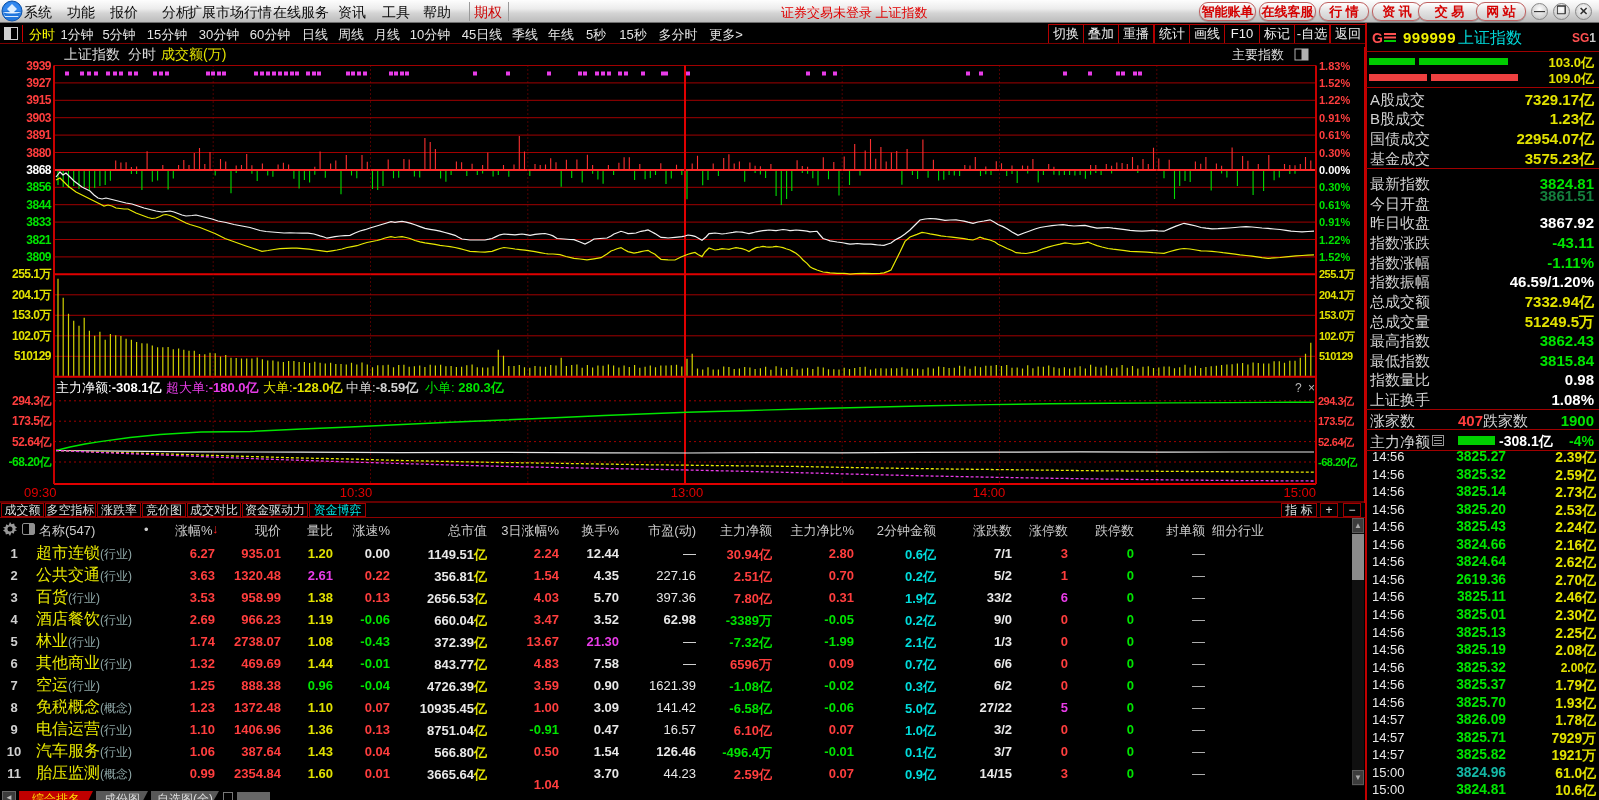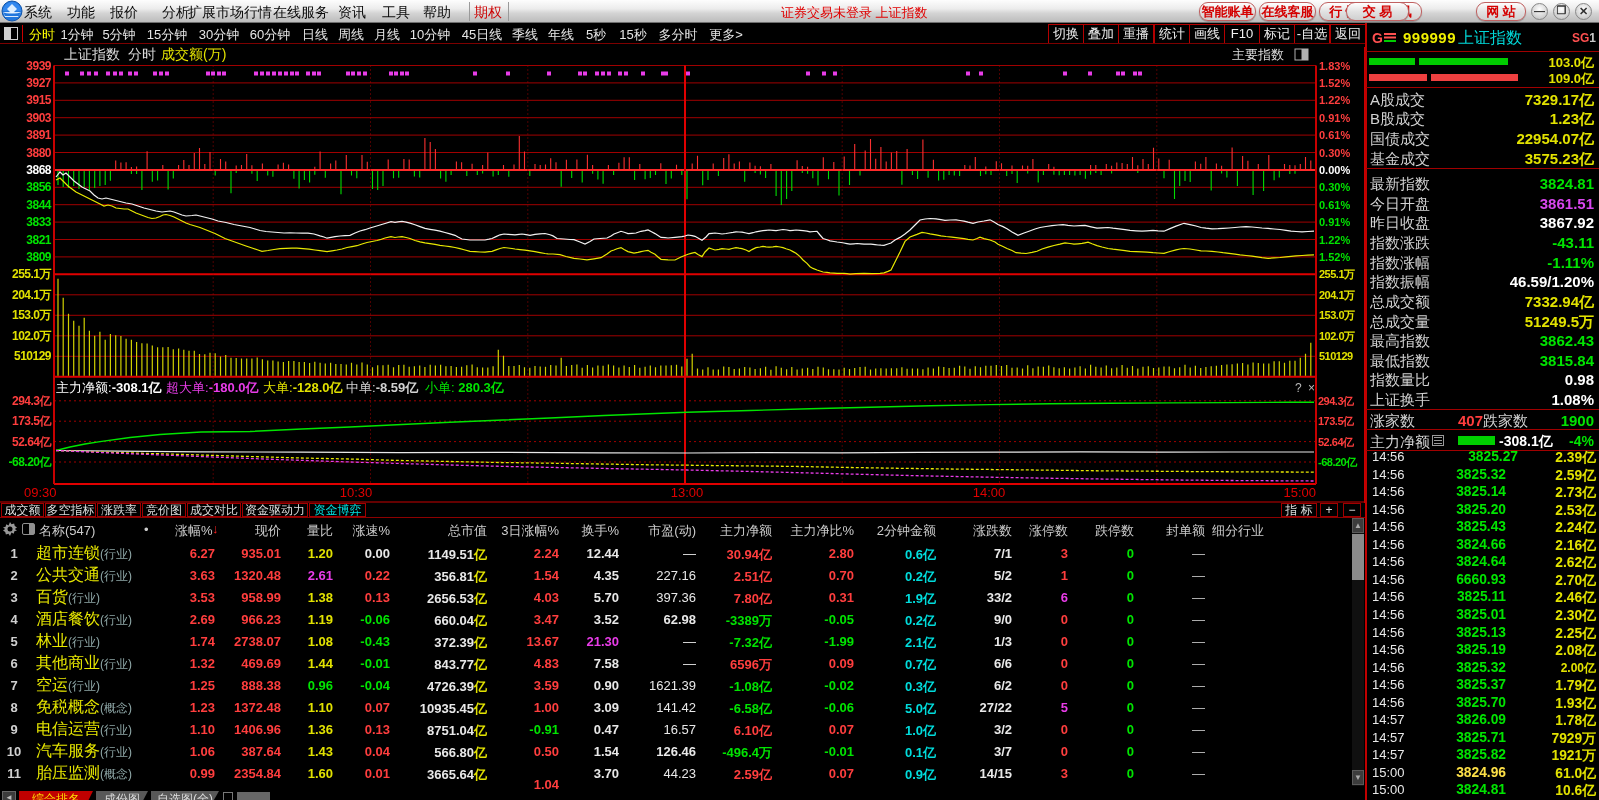--- a/index.html
+++ b/index.html
@@ -36,21 +36,21 @@
 <span class="mi" style="left:396px">工具</span>
 <span class="mi" style="left:437px">帮助</span>
 <span style="position:absolute;left:469px;top:2px;width:1px;height:19px;background:#9a9a9a"></span>
 <span class="mi" style="left:488px;color:#cc0000">期权</span>
 <span style="position:absolute;left:508px;top:2px;width:1px;height:19px;background:#9a9a9a"></span>
 <span style="position:absolute;left:781px;top:4px;font-size:13px;color:#e00000">证券交易未登录  上证指数</span>
 <span class="rbtn" style="left:1199px;width:57px">智能账单</span>
 <span class="rbtn" style="left:1259px;width:57px">在线客服</span>
 <span class="rbtn" style="left:1319px;width:50px">行  情</span>
 <span class="rbtn" style="left:1372px;width:50px">资  讯</span>
-<span class="rbtn" style="left:1346px;width:63px">交  易</span>
+<span class="rbtn" style="left:1418px;width:63px">交  易</span>
 <span class="rbtn" style="left:1476px;width:50px">网  站</span>
 <span class="wbtn" style="left:1531px">—</span>
 <span class="wbtn" style="left:1553px"><span style="position:relative;top:-1px">❐</span></span>
 <span class="wbtn" style="left:1575px">✕</span>
 </div>
 <div class="ab toolbar">
 <span style="position:absolute;left:4px;top:4px;width:14px;height:13px;border:1px solid #cfcfcf">
       <span style="position:absolute;left:0;top:0;width:6px;height:11px;background:#cfcfcf"></span>
     </span>
 <span style="position:absolute;left:22px;top:2px;width:1px;height:17px;background:#cc0000"></span>
@@ -477,21 +477,21 @@
 <span class="rp" style="left:4px;top:87px">B股成交</span>
     <span class="rv" style="top:87px;color:#e2e200">1.23亿</span>
 <span class="rp" style="left:4px;top:107px">国债成交</span>
     <span class="rv" style="top:107px;color:#e2e200">22954.07亿</span>
 <span class="rp" style="left:4px;top:127px">基金成交</span>
     <span class="rv" style="top:127px;color:#e2e200">3575.23亿</span>
 <span style="position:absolute;left:0;top:145px;width:233px;height:1px;background:#a00000"></span>
 <span class="rp" style="left:4px;top:152px">最新指数</span>
     <span class="rv" style="top:152px;color:#00e400">3824.81</span>
 <span class="rp" style="left:4px;top:172px">今日开盘</span>
-    <span class="rv" style="top:172px;color:#d946ef">3861.51</span>
+    <span class="rv" style="top:164px;color:#15803d">3861.51</span>
 <span class="rp" style="left:4px;top:191px">昨日收盘</span>
     <span class="rv" style="top:191px;color:#ffffff">3867.92</span>
 <span class="rp" style="left:4px;top:211px">指数涨跌</span>
     <span class="rv" style="top:211px;color:#00e400">-43.11</span>
 <span class="rp" style="left:4px;top:231px">指数涨幅</span>
     <span class="rv" style="top:231px;color:#00e400">-1.11%</span>
 <span class="rp" style="left:4px;top:250px">指数振幅</span>
     <span class="rv" style="top:250px;color:#ffffff">46.59/1.20%</span>
 <span class="rp" style="left:4px;top:270px">总成交额</span>
     <span class="rv" style="top:270px;color:#e2e200">7332.94亿</span>
@@ -515,42 +515,42 @@
 <span style="position:absolute;left:66px;top:412px;width:12px;height:11px;border:1px solid #999">
       <span style="position:absolute;left:1px;top:1px;width:8px;height:1px;background:#999"></span>
       <span style="position:absolute;left:1px;top:4px;width:8px;height:1px;background:#999"></span>
       <span style="position:absolute;left:1px;top:7px;width:8px;height:1px;background:#999"></span>
     </span>
 <span style="position:absolute;left:92px;top:413px;width:37px;height:9px;background:#00d000"></span>
 <span style="position:absolute;left:133px;top:410px;color:#ffffff;font-size:14px;font-weight:700">-308.1亿</span>
 <span style="position:absolute;right:5px;top:410px;color:#00e400;font-size:14px;font-weight:700">-4%</span>
 <span style="position:absolute;left:0;top:427px;width:233px;height:1px;background:#a00000"></span>
 <span class="tl" style="left:6px;top:426px">14:56</span>
-<span style="position:absolute;left:152px;top:426px;color:#00e400;font-size:13.8px;font-weight:700;transform:translateX(-100%)">3825.27</span>
+<span style="position:absolute;left:140px;top:426px;color:#00e400;font-size:13.8px;font-weight:700;transform:translateX(-100%)">3825.27</span>
 <span style="position:absolute;left:230px;top:426px;color:#e2e200;font-size:13.8px;font-weight:700;transform:translateX(-100%)">2.39亿</span>
 <span class="tl" style="left:6px;top:444px">14:56</span>
 <span style="position:absolute;left:140px;top:444px;color:#00e400;font-size:13.8px;font-weight:700;transform:translateX(-100%)">3825.32</span>
 <span style="position:absolute;left:230px;top:444px;color:#e2e200;font-size:13.8px;font-weight:700;transform:translateX(-100%)">2.59亿</span>
 <span class="tl" style="left:6px;top:461px">14:56</span>
 <span style="position:absolute;left:140px;top:461px;color:#00e400;font-size:13.8px;font-weight:700;transform:translateX(-100%)">3825.14</span>
 <span style="position:absolute;left:230px;top:461px;color:#e2e200;font-size:13.8px;font-weight:700;transform:translateX(-100%)">2.73亿</span>
 <span class="tl" style="left:6px;top:479px">14:56</span>
 <span style="position:absolute;left:140px;top:479px;color:#00e400;font-size:13.8px;font-weight:700;transform:translateX(-100%)">3825.20</span>
 <span style="position:absolute;left:230px;top:479px;color:#e2e200;font-size:13.8px;font-weight:700;transform:translateX(-100%)">2.53亿</span>
 <span class="tl" style="left:6px;top:496px">14:56</span>
 <span style="position:absolute;left:140px;top:496px;color:#00e400;font-size:13.8px;font-weight:700;transform:translateX(-100%)">3825.43</span>
 <span style="position:absolute;left:230px;top:496px;color:#e2e200;font-size:13.8px;font-weight:700;transform:translateX(-100%)">2.24亿</span>
 <span class="tl" style="left:6px;top:514px">14:56</span>
 <span style="position:absolute;left:140px;top:514px;color:#00e400;font-size:13.8px;font-weight:700;transform:translateX(-100%)">3824.66</span>
 <span style="position:absolute;left:230px;top:514px;color:#e2e200;font-size:13.8px;font-weight:700;transform:translateX(-100%)">2.16亿</span>
 <span class="tl" style="left:6px;top:531px">14:56</span>
 <span style="position:absolute;left:140px;top:531px;color:#00e400;font-size:13.8px;font-weight:700;transform:translateX(-100%)">3824.64</span>
 <span style="position:absolute;left:230px;top:531px;color:#e2e200;font-size:13.8px;font-weight:700;transform:translateX(-100%)">2.62亿</span>
 <span class="tl" style="left:6px;top:549px">14:56</span>
-<span style="position:absolute;left:140px;top:549px;color:#00e400;font-size:13.8px;font-weight:700;transform:translateX(-100%)">6660.93</span>
+<span style="position:absolute;left:140px;top:549px;color:#00e400;font-size:13.8px;font-weight:700;transform:translateX(-100%)">2619.36</span>
 <span style="position:absolute;left:230px;top:549px;color:#e2e200;font-size:13.8px;font-weight:700;transform:translateX(-100%)">2.70亿</span>
 <span class="tl" style="left:6px;top:566px">14:56</span>
 <span style="position:absolute;left:140px;top:566px;color:#00e400;font-size:13.8px;font-weight:700;transform:translateX(-100%)">3825.11</span>
 <span style="position:absolute;left:230px;top:566px;color:#e2e200;font-size:13.8px;font-weight:700;transform:translateX(-100%)">2.46亿</span>
 <span class="tl" style="left:6px;top:584px">14:56</span>
 <span style="position:absolute;left:140px;top:584px;color:#00e400;font-size:13.8px;font-weight:700;transform:translateX(-100%)">3825.01</span>
 <span style="position:absolute;left:230px;top:584px;color:#e2e200;font-size:13.8px;font-weight:700;transform:translateX(-100%)">2.30亿</span>
 <span class="tl" style="left:6px;top:602px">14:56</span>
 <span style="position:absolute;left:140px;top:602px;color:#00e400;font-size:13.8px;font-weight:700;transform:translateX(-100%)">3825.13</span>
 <span style="position:absolute;left:230px;top:602px;color:#e2e200;font-size:13.8px;font-weight:700;transform:translateX(-100%)">2.25亿</span>
@@ -569,17 +569,17 @@
 <span class="tl" style="left:6px;top:689px">14:57</span>
 <span style="position:absolute;left:140px;top:689px;color:#00e400;font-size:13.8px;font-weight:700;transform:translateX(-100%)">3826.09</span>
 <span style="position:absolute;left:230px;top:689px;color:#e2e200;font-size:13.8px;font-weight:700;transform:translateX(-100%)">1.78亿</span>
 <span class="tl" style="left:6px;top:707px">14:57</span>
 <span style="position:absolute;left:140px;top:707px;color:#00e400;font-size:13.8px;font-weight:700;transform:translateX(-100%)">3825.71</span>
 <span style="position:absolute;left:230px;top:707px;color:#e2e200;font-size:13.8px;font-weight:700;transform:translateX(-100%)">7929万</span>
 <span class="tl" style="left:6px;top:724px">14:57</span>
 <span style="position:absolute;left:140px;top:724px;color:#00e400;font-size:13.8px;font-weight:700;transform:translateX(-100%)">3825.82</span>
 <span style="position:absolute;left:230px;top:724px;color:#e2e200;font-size:13.8px;font-weight:700;transform:translateX(-100%)">1921万</span>
 <span class="tl" style="left:6px;top:742px">15:00</span>
-<span style="position:absolute;left:140px;top:742px;color:#fde047;font-size:13.8px;font-weight:700;transform:translateX(-100%)">3824.96</span>
+<span style="position:absolute;left:140px;top:742px;color:#14b8a6;font-size:13.8px;font-weight:700;transform:translateX(-100%)">3824.96</span>
 <span style="position:absolute;left:230px;top:742px;color:#e2e200;font-size:13.8px;font-weight:700;transform:translateX(-100%)">61.0亿</span>
 <span class="tl" style="left:6px;top:759px">15:00</span>
 <span style="position:absolute;left:140px;top:759px;color:#00e400;font-size:13.8px;font-weight:700;transform:translateX(-100%)">3824.81</span>
 <span style="position:absolute;left:230px;top:759px;color:#e2e200;font-size:13.8px;font-weight:700;transform:translateX(-100%)">10.6亿</span>
 </div>
 </body></html>

